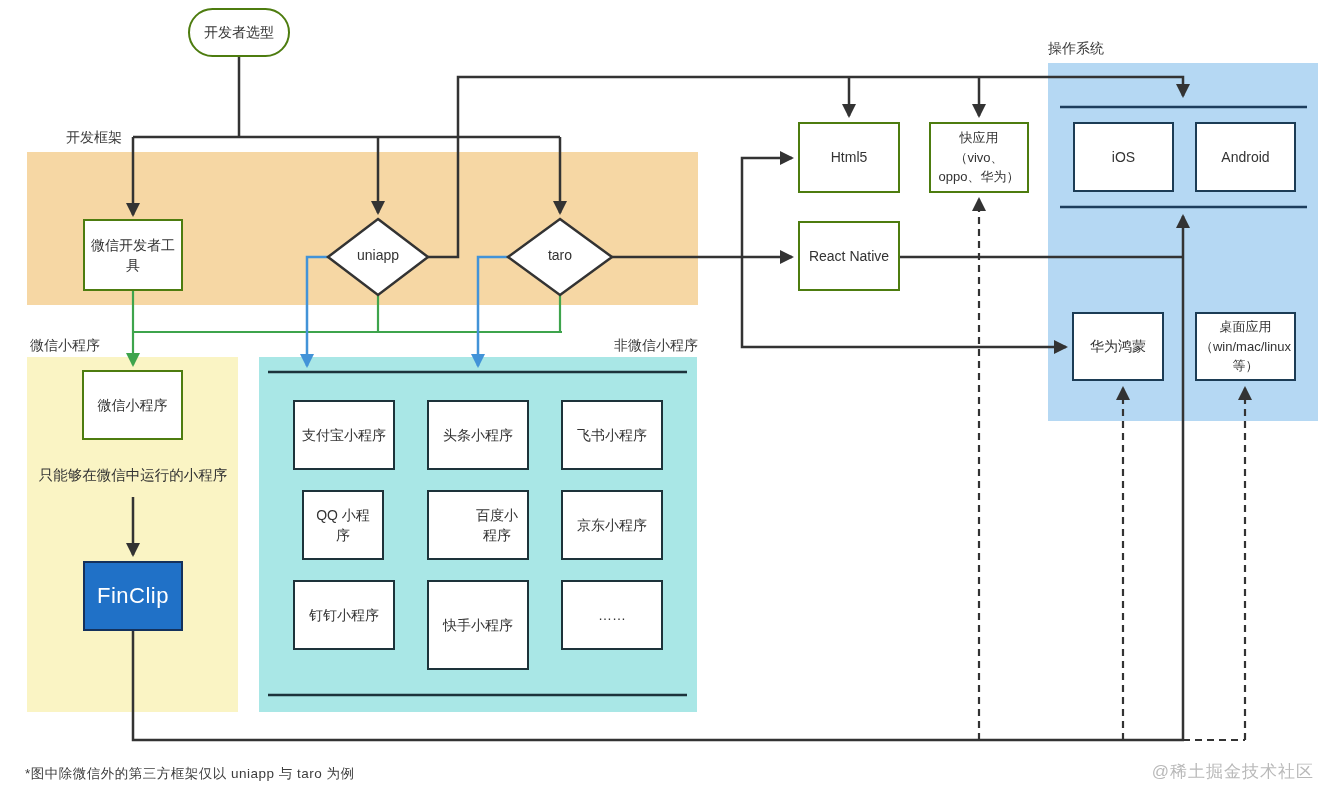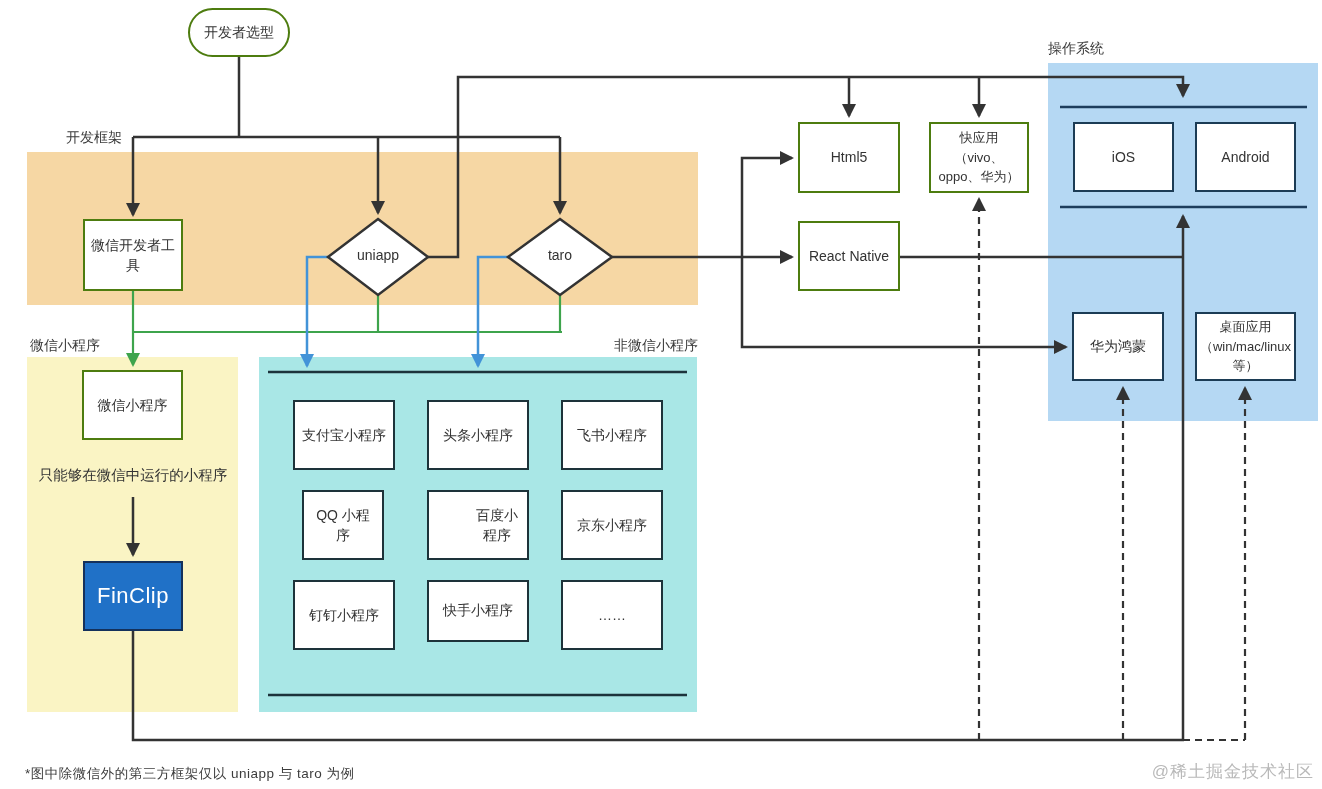--- a/index.html
+++ b/index.html
@@ -114,21 +114,21 @@
   <div class="node node-navy" style="left:1072px;top:312px;width:92px;height:69px;">华为鸿蒙</div>
   <div class="node node-navy node-small" style="left:1195px;top:312px;width:101px;height:69px;">桌面应用（win/mac/linux 等）</div>
 
   <div class="node node-grid" style="left:293px;top:400px;width:102px;height:70px;">支付宝小程序</div>
   <div class="node node-grid" style="left:427px;top:400px;width:102px;height:70px;">头条小程序</div>
   <div class="node node-grid" style="left:561px;top:400px;width:102px;height:70px;">飞书小程序</div>
   <div class="node node-grid" style="left:293px;top:490px;width:82px;height:70px;margin-left:9px;">QQ 小程序</div>
   <div class="node node-grid" style="left:427px;top:490px;width:102px;height:70px;padding-left:44px;">百度小程序</div>
   <div class="node node-grid" style="left:561px;top:490px;width:102px;height:70px;">京东小程序</div>
   <div class="node node-grid" style="left:293px;top:580px;width:102px;height:70px;">钉钉小程序</div>
-  <div class="node node-grid" style="left:427px;top:580px;width:102px;height:62px;font-family:Liberation Serif, serif;">快手小程序</div>
+  <div class="node node-grid" style="left:427px;top:580px;width:102px;height:90px;">快手小程序</div>
   <div class="node node-grid" style="left:561px;top:580px;width:102px;height:70px;">……</div>
 
   <div class="caption" style="left:28px;top:466px;width:210px;">只能够在微信中运行的小程序</div>
 
   <div class="footnote">*图中除微信外的第三方框架仅以 uniapp 与 taro 为例</div>
   <div class="watermark">@稀土掘金技术社区</div>
 
 </div>
 
 </body></html>

